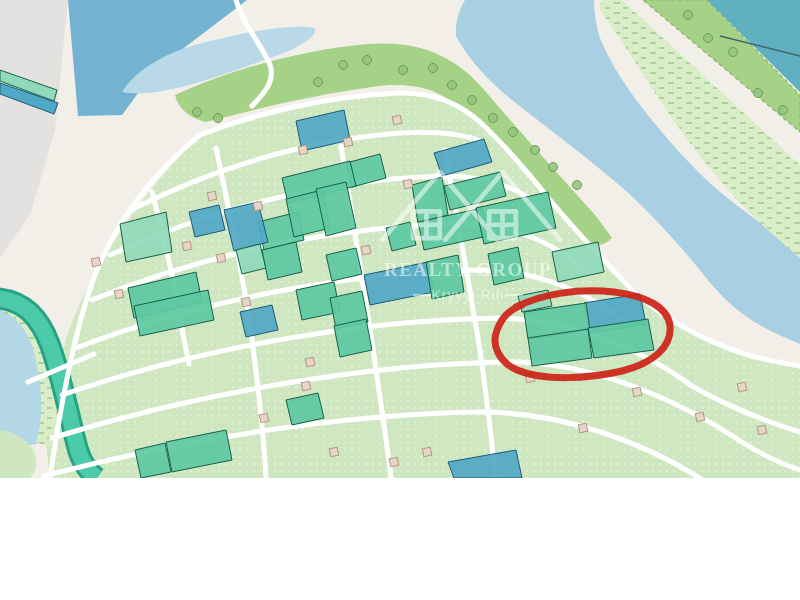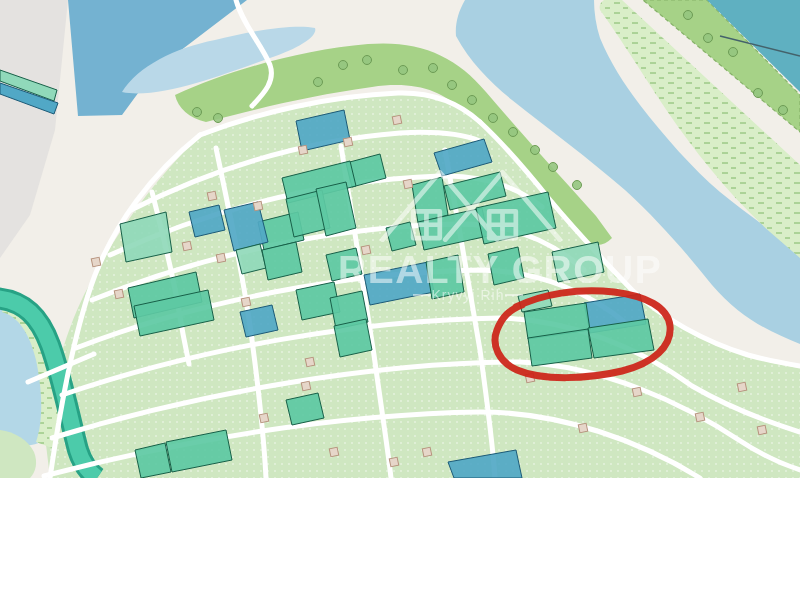--- a/index.html
+++ b/index.html
@@ -4,21 +4,21 @@
 <style>
   html,body{margin:0;padding:0;background:#ffffff;}
   .page{position:relative;width:800px;height:600px;background:#ffffff;overflow:hidden;
         font-family:"Liberation Sans",sans-serif;}
   .map-wrap{position:absolute;left:0;top:0;width:800px;height:478px;}
   svg{display:block;}
   .watermark{position:absolute;left:338px;top:150px;width:260px;opacity:.52;color:#ffffff;
              text-align:center;pointer-events:none;}
   .wm-logo{width:196px;height:104px;margin:0 auto;display:block;}
   .wm-logo path,.wm-logo rect{fill:none;stroke:#ffffff;stroke-width:6;stroke-linecap:round;stroke-linejoin:round;}
-  .wm-title{font-size:39px;font-weight:bold;letter-spacing:1.5px;white-space:nowrap;line-height:32px;}
+  .wm-title{font-size:19px;font-weight:bold;letter-spacing:1.5px;white-space:nowrap;line-height:32px;font-family:Liberation Serif, serif;}
   .wm-sub{font-size:14px;letter-spacing:1px;display:flex;align-items:center;justify-content:center;line-height:18px;}
   .wm-dash{display:inline-block;width:18px;height:2px;background:#ffffff;}
 </style>
 </head>
 <body>
 
 <div class="page">
   <div class="map-wrap">
     <svg id="map" width="800" height="478" viewBox="0 0 800 478">
       <defs>

